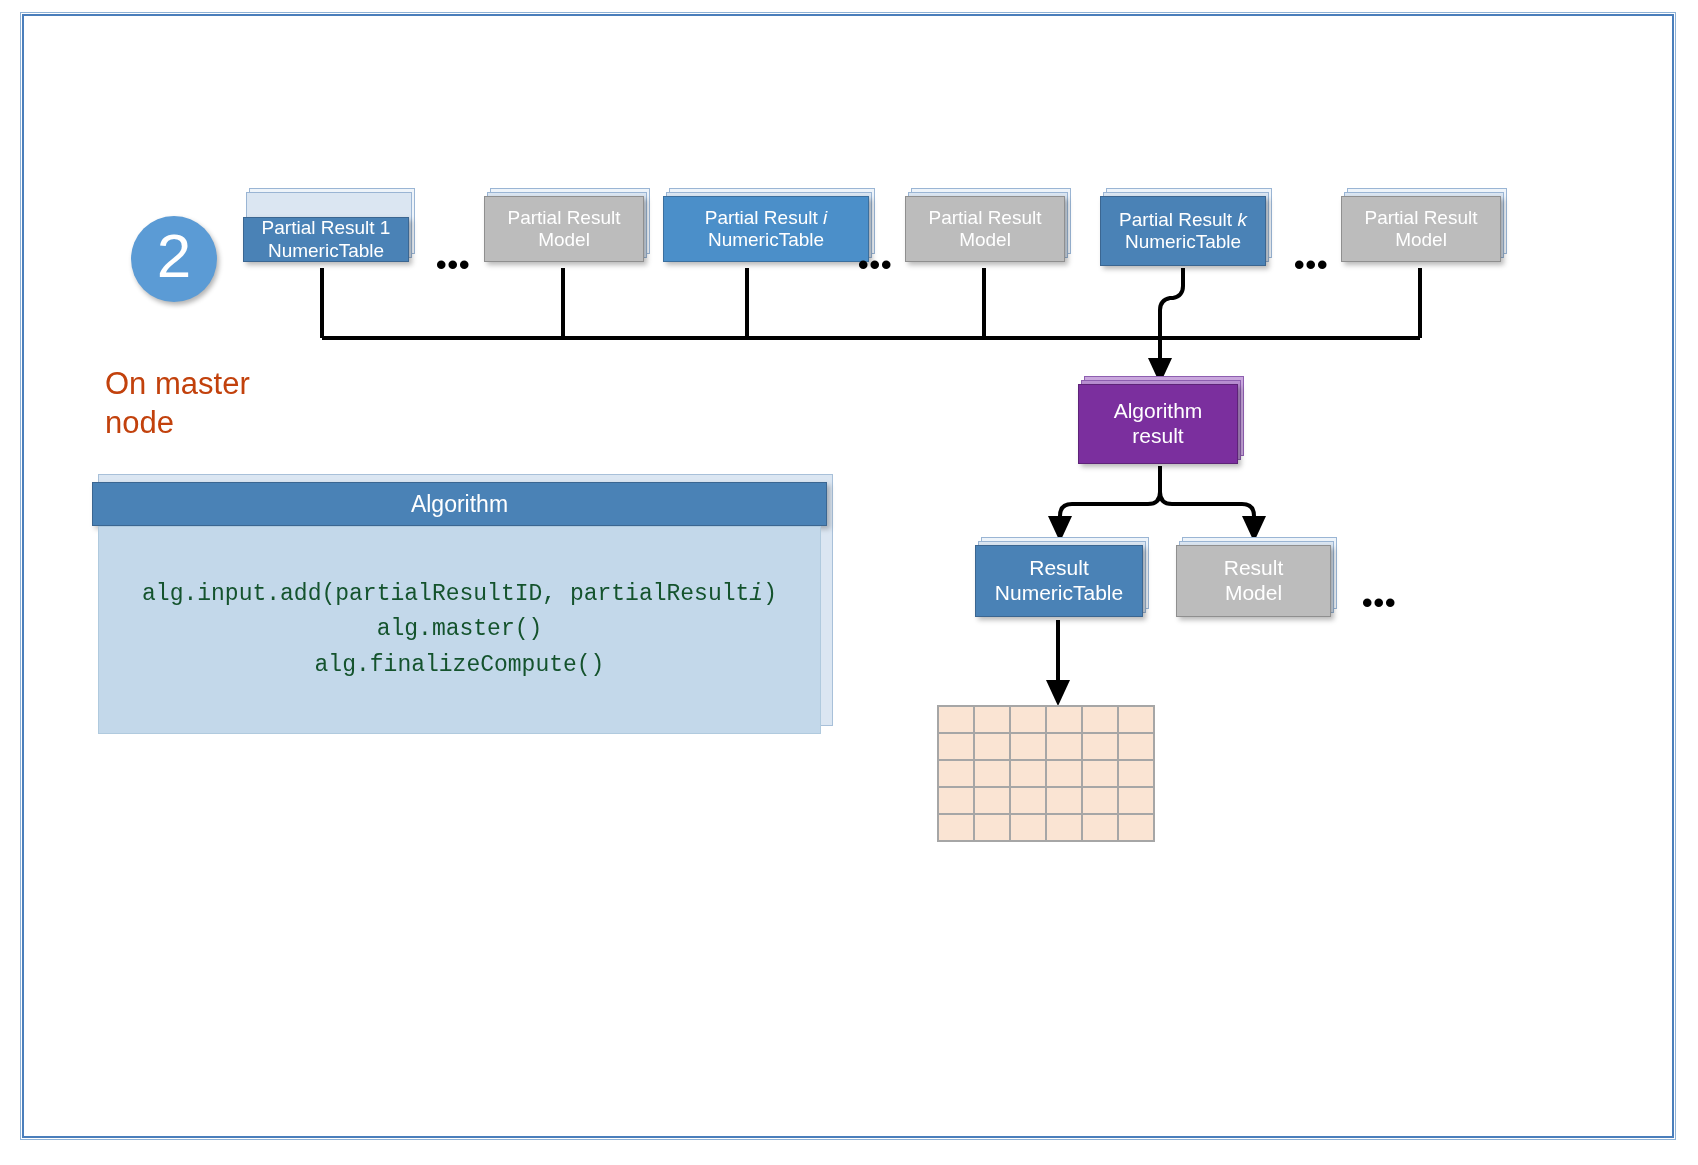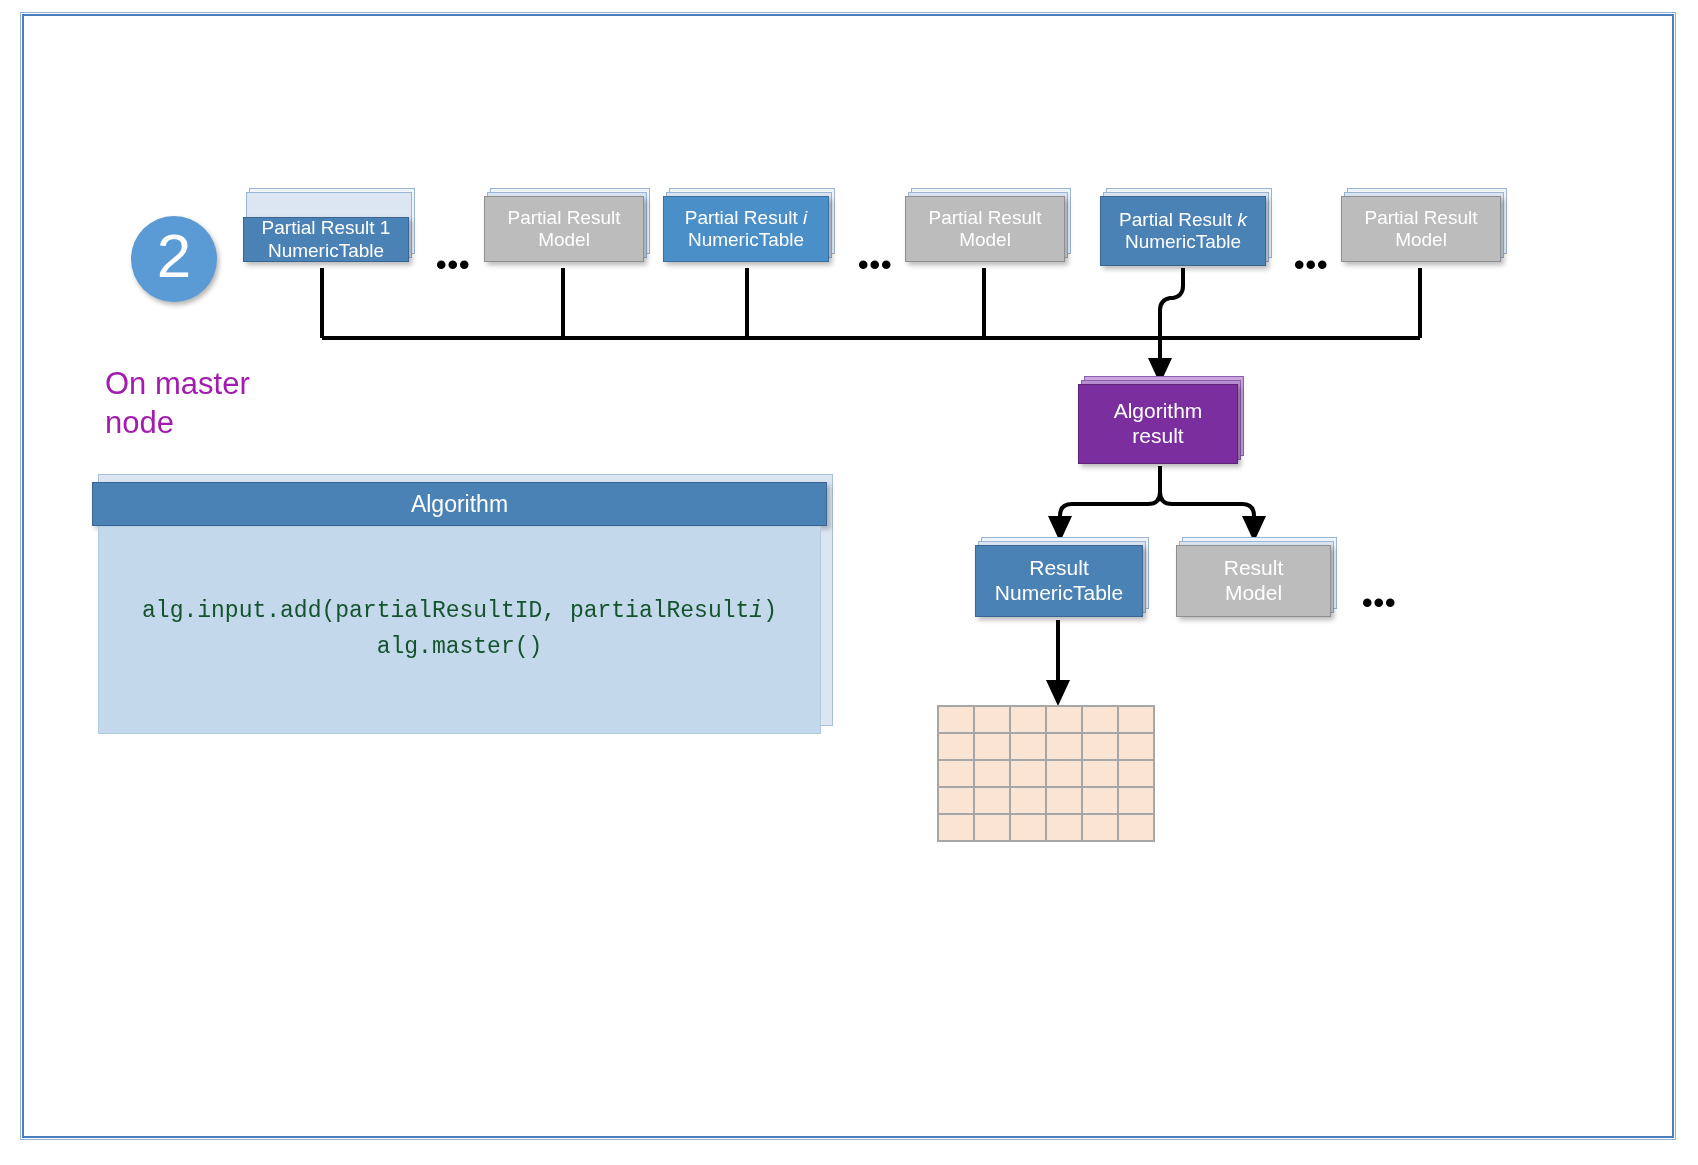--- a/index.html
+++ b/index.html
@@ -52,21 +52,21 @@
   .it{font-style:italic;}
 
   
   .dots{
     position:absolute;color:#000;font-size:30px;font-weight:700;
     letter-spacing:1px;line-height:1;
   }
 
   
   #master-node-label{
-    position:absolute;color:#a21caf;font-size:31px;line-height:1.25;
+    position:absolute;color:#c2410c;font-size:31px;line-height:1.25;
   }
 
   
   #algorithm-panel{position:absolute;left:92px;top:482px;width:735px;height:252px;}
   #algorithm-panel .panel-sheet{
     position:absolute;left:6px;top:-8px;right:-6px;bottom:8px;
     background:#dbe6f2;border:1px solid #a8c0d9;box-sizing:border-box;
   }
   #algorithm-header{
     position:absolute;left:0;top:0;width:735px;height:44px;
@@ -150,21 +150,21 @@
 
 <div class="stack" style="left:484px;top:196px;width:160px;height:66px;">
   <div class="sheet"></div>
   <div class="sheet2"></div>
   <div class="face grey" style="font-size:19px;">
     <span class="ln">Partial Result</span>
     <span class="ln">Model</span>
   </div>
 </div>
 
-<div class="stack" style="left:663px;top:196px;width:166px;height:66px;">
+<div class="stack" style="left:663px;top:196px;width:166px;height:66px;padding-left:40px;">
   <div class="sheet"></div>
   <div class="sheet2"></div>
   <div class="face blue-bright" style="font-size:19px;">
     <span class="ln"><span>Partial Result </span><span class="it">i</span></span>
     <span class="ln">NumericTable</span>
   </div>
 </div>
 
 <div class="dots" style="left:858px;top:250px;">•••</div>
 
@@ -212,20 +212,21 @@
 </div>
 
 <div id="algorithm-panel">
   <div class="panel-sheet"></div>
   <div id="algorithm-header">
     <span>Algorithm</span>
   </div>
   <div id="algorithm-body">
     <div class="code-line"><span>alg.input.add(partialResultID, partialResult</span><span class="it">i</span><span>)</span></div>
     <div class="code-line">alg.master()</div>
+    <div class="code-line">alg.finalizeCompute()</div>
   </div>
 </div>
 
 <div class="stack" style="left:975px;top:545px;width:168px;height:72px;">
   <div class="sheet"></div>
   <div class="sheet2"></div>
   <div class="face blue" style="font-size:21px;">
     <span class="ln">Result</span>
     <span class="ln">NumericTable</span>
   </div>

